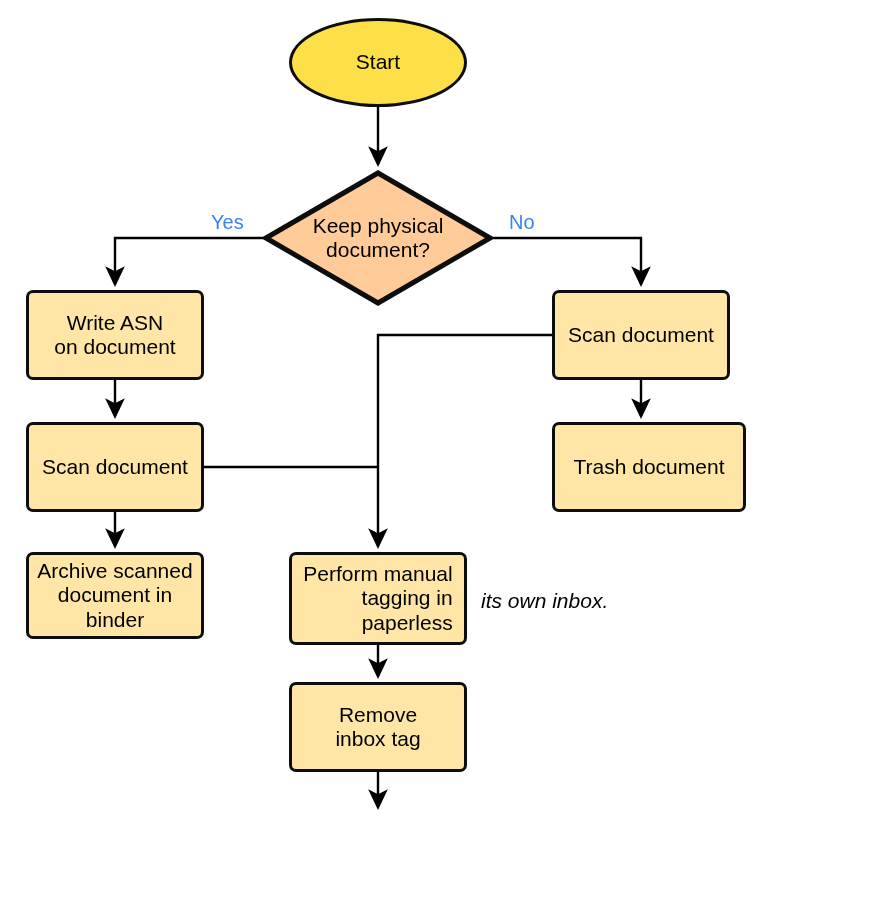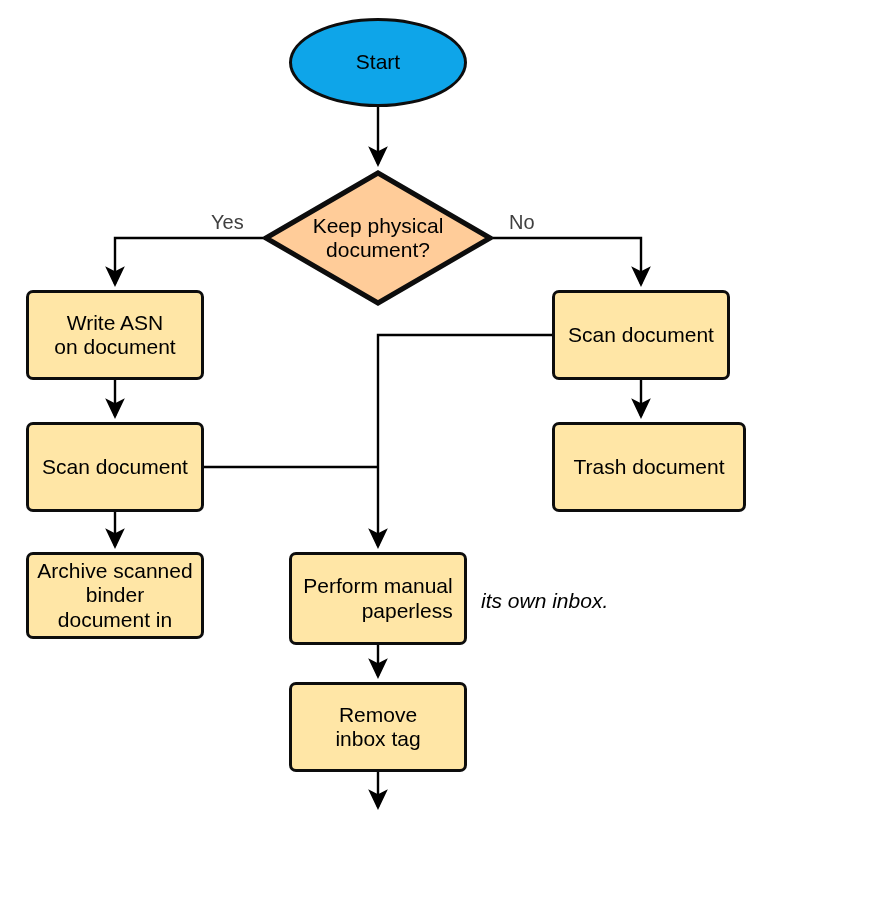--- a/index.html
+++ b/index.html
@@ -31,21 +31,21 @@
     position: absolute;
     box-sizing: border-box;
     display: flex;
     align-items: center;
     justify-content: center;
     text-align: center;
     color: #000000;
     line-height: 1.16;
   }
   .node-terminal {
-    background: #0ea5e9;
+    background: #fde047;
     border: 3px solid #0d0d0d;
     border-radius: 50%;
     font-size: 21px;
   }
   .node-process {
     background: #ffe6a6;
     border: 3px solid #0d0d0d;
     border-radius: 7px;
     font-size: 21px;
   }
@@ -62,21 +62,21 @@
     height: 100%;
   }
   .decision-label {
     position: relative;
     z-index: 2;
     width: 74%;
   }
   .edge-label {
     position: absolute;
     font-size: 20px;
-    color: #404040;
+    color: #3b82f6;
     white-space: nowrap;
   }
   .annotation {
     position: absolute;
     font-size: 21px;
     font-style: italic;
     color: #000000;
     line-height: 1.33;
   }
 </style>
@@ -145,28 +145,29 @@
     <span>Scan document</span>
   </div>
 
   <div class="node node-process" style="left:552px; top:422px; width:194px; height:90px;">
     <span>Trash document</span>
   </div>
 
   <div class="node node-process" style="left:26px; top:552px; width:178px; height:87px;">
     <div>
       <div>Archive scanned</div>
+      <div>document in</div>
       <div>binder</div>
-      <div>document in</div>
     </div>
   </div>
 
   <div class="node node-process" style="left:289px; top:552px; width:178px; height:93px;text-align:right;">
     <div>
       <div>Perform manual</div>
+      <div>tagging in</div>
       <div>paperless</div>
     </div>
   </div>
 
   <div class="node node-process" style="left:289px; top:682px; width:178px; height:90px;">
     <div>
       <div>Remove</div>
       <div>inbox tag</div>
     </div>
   </div>

